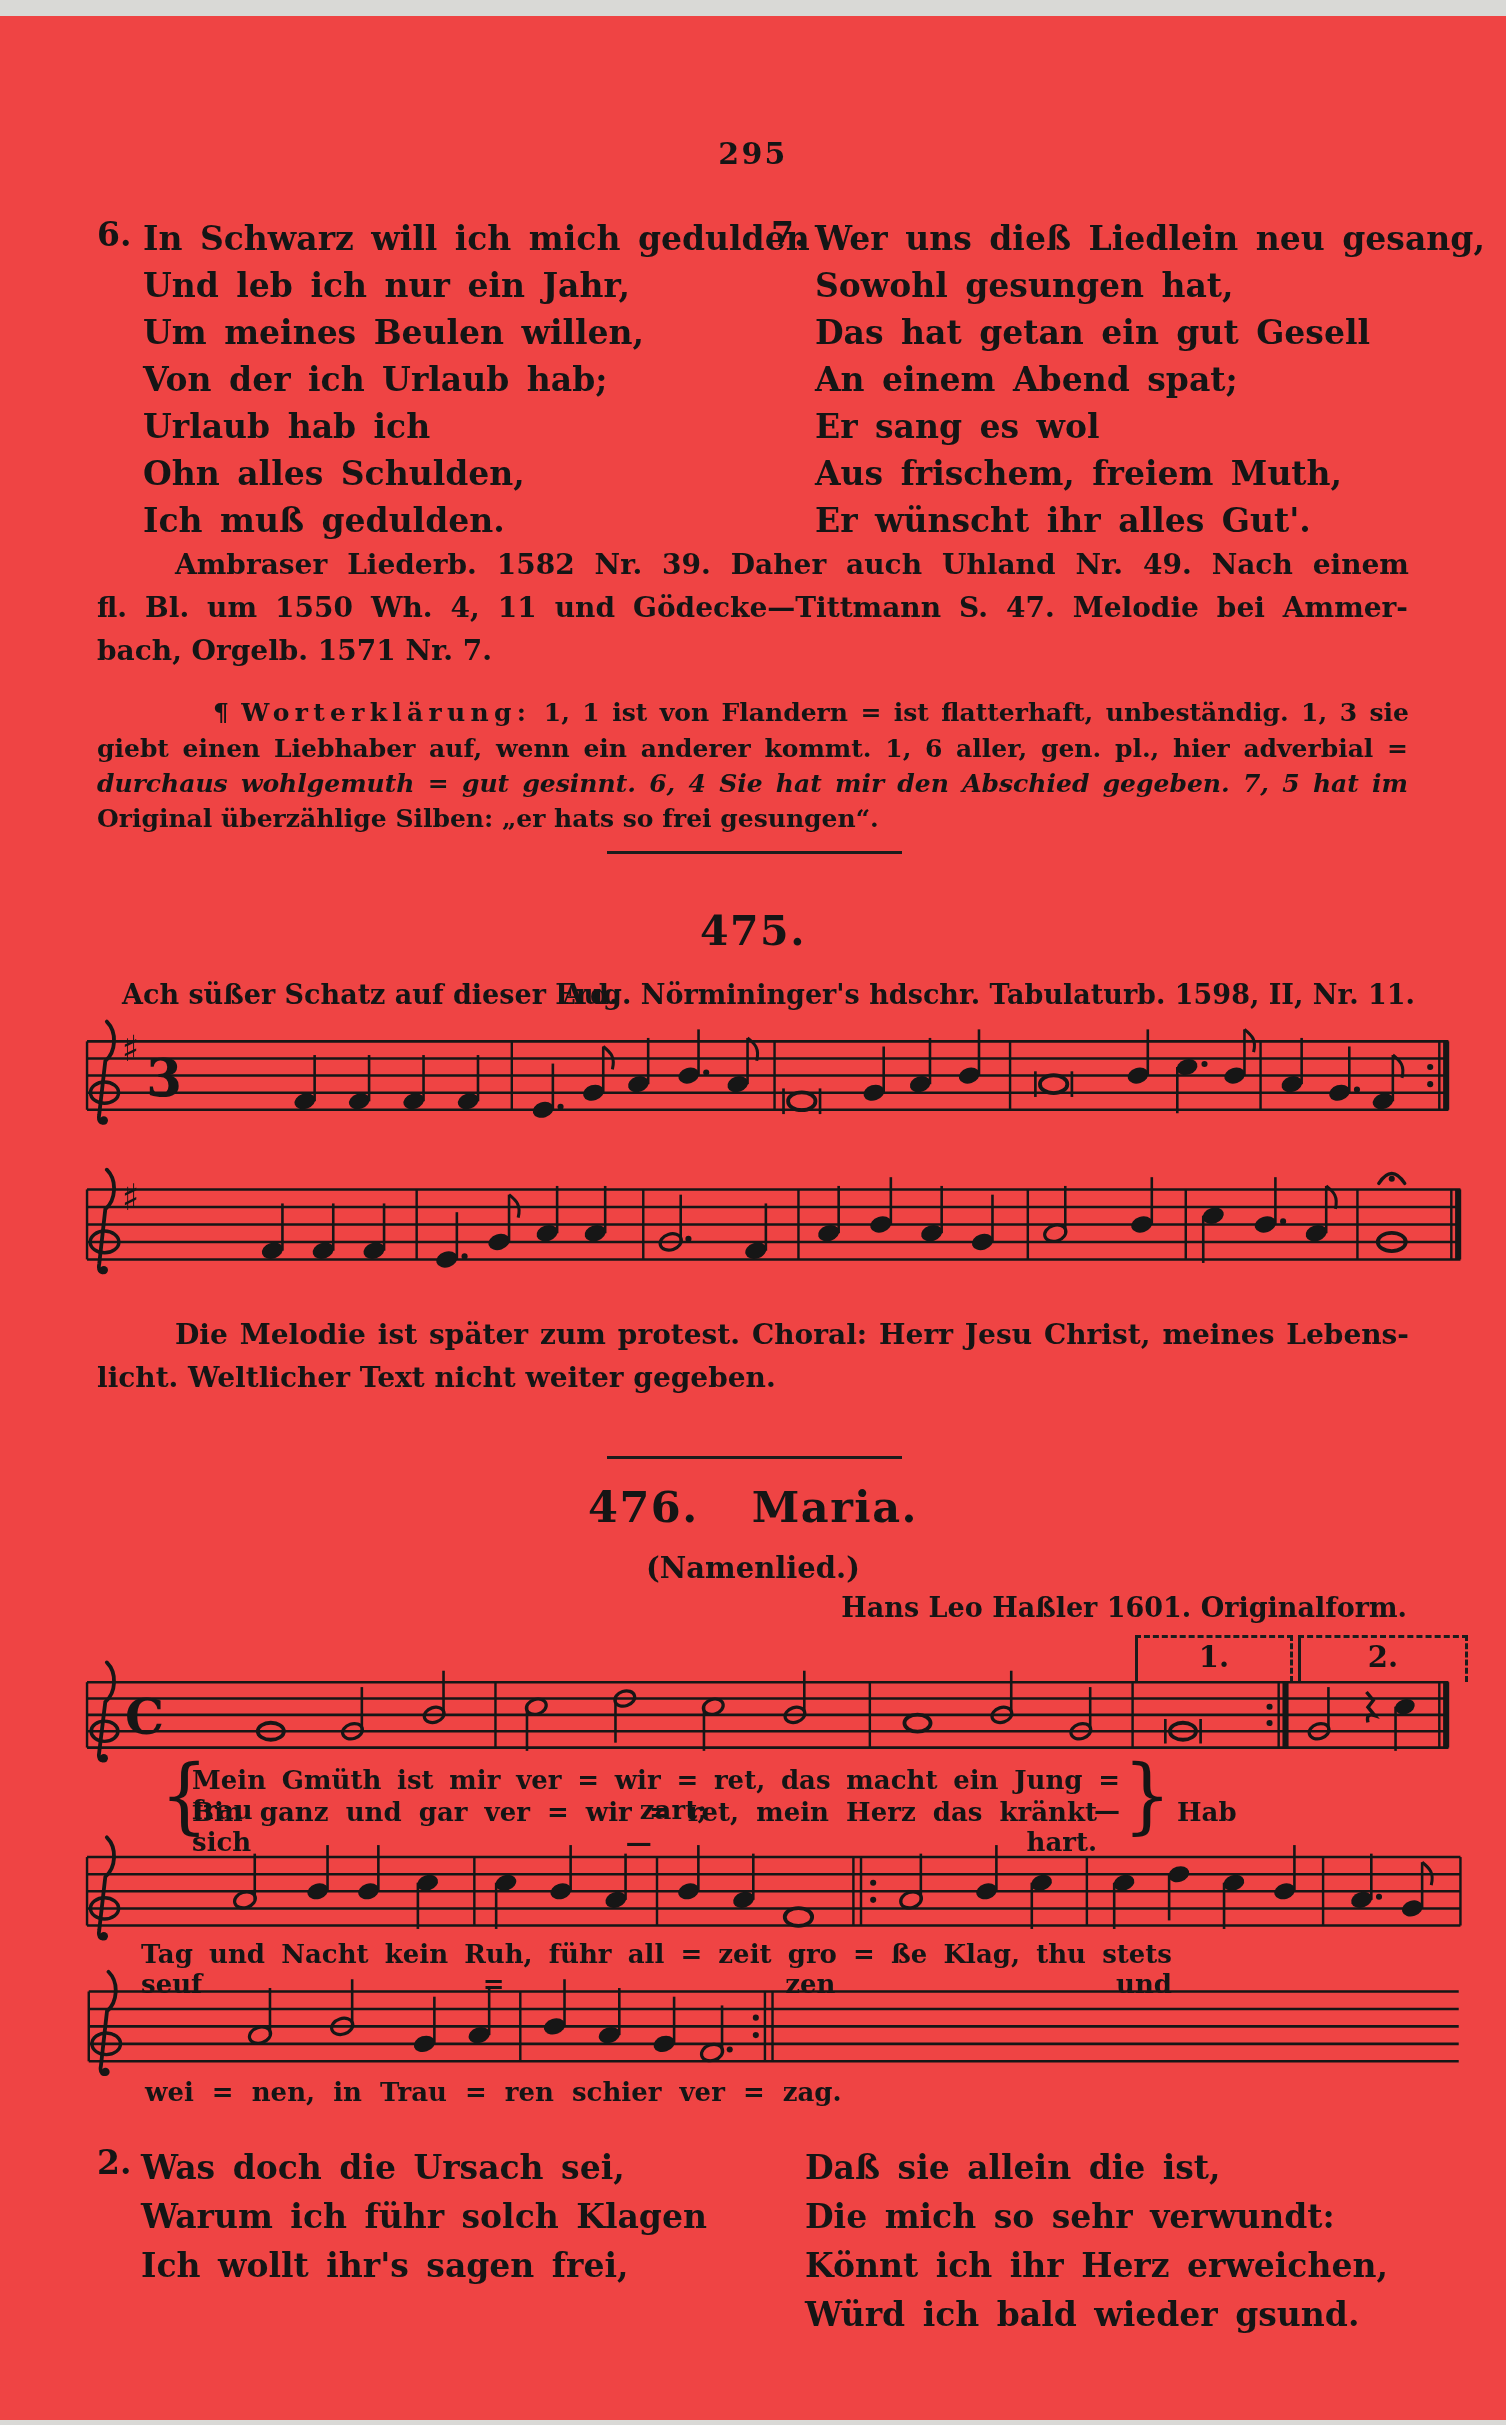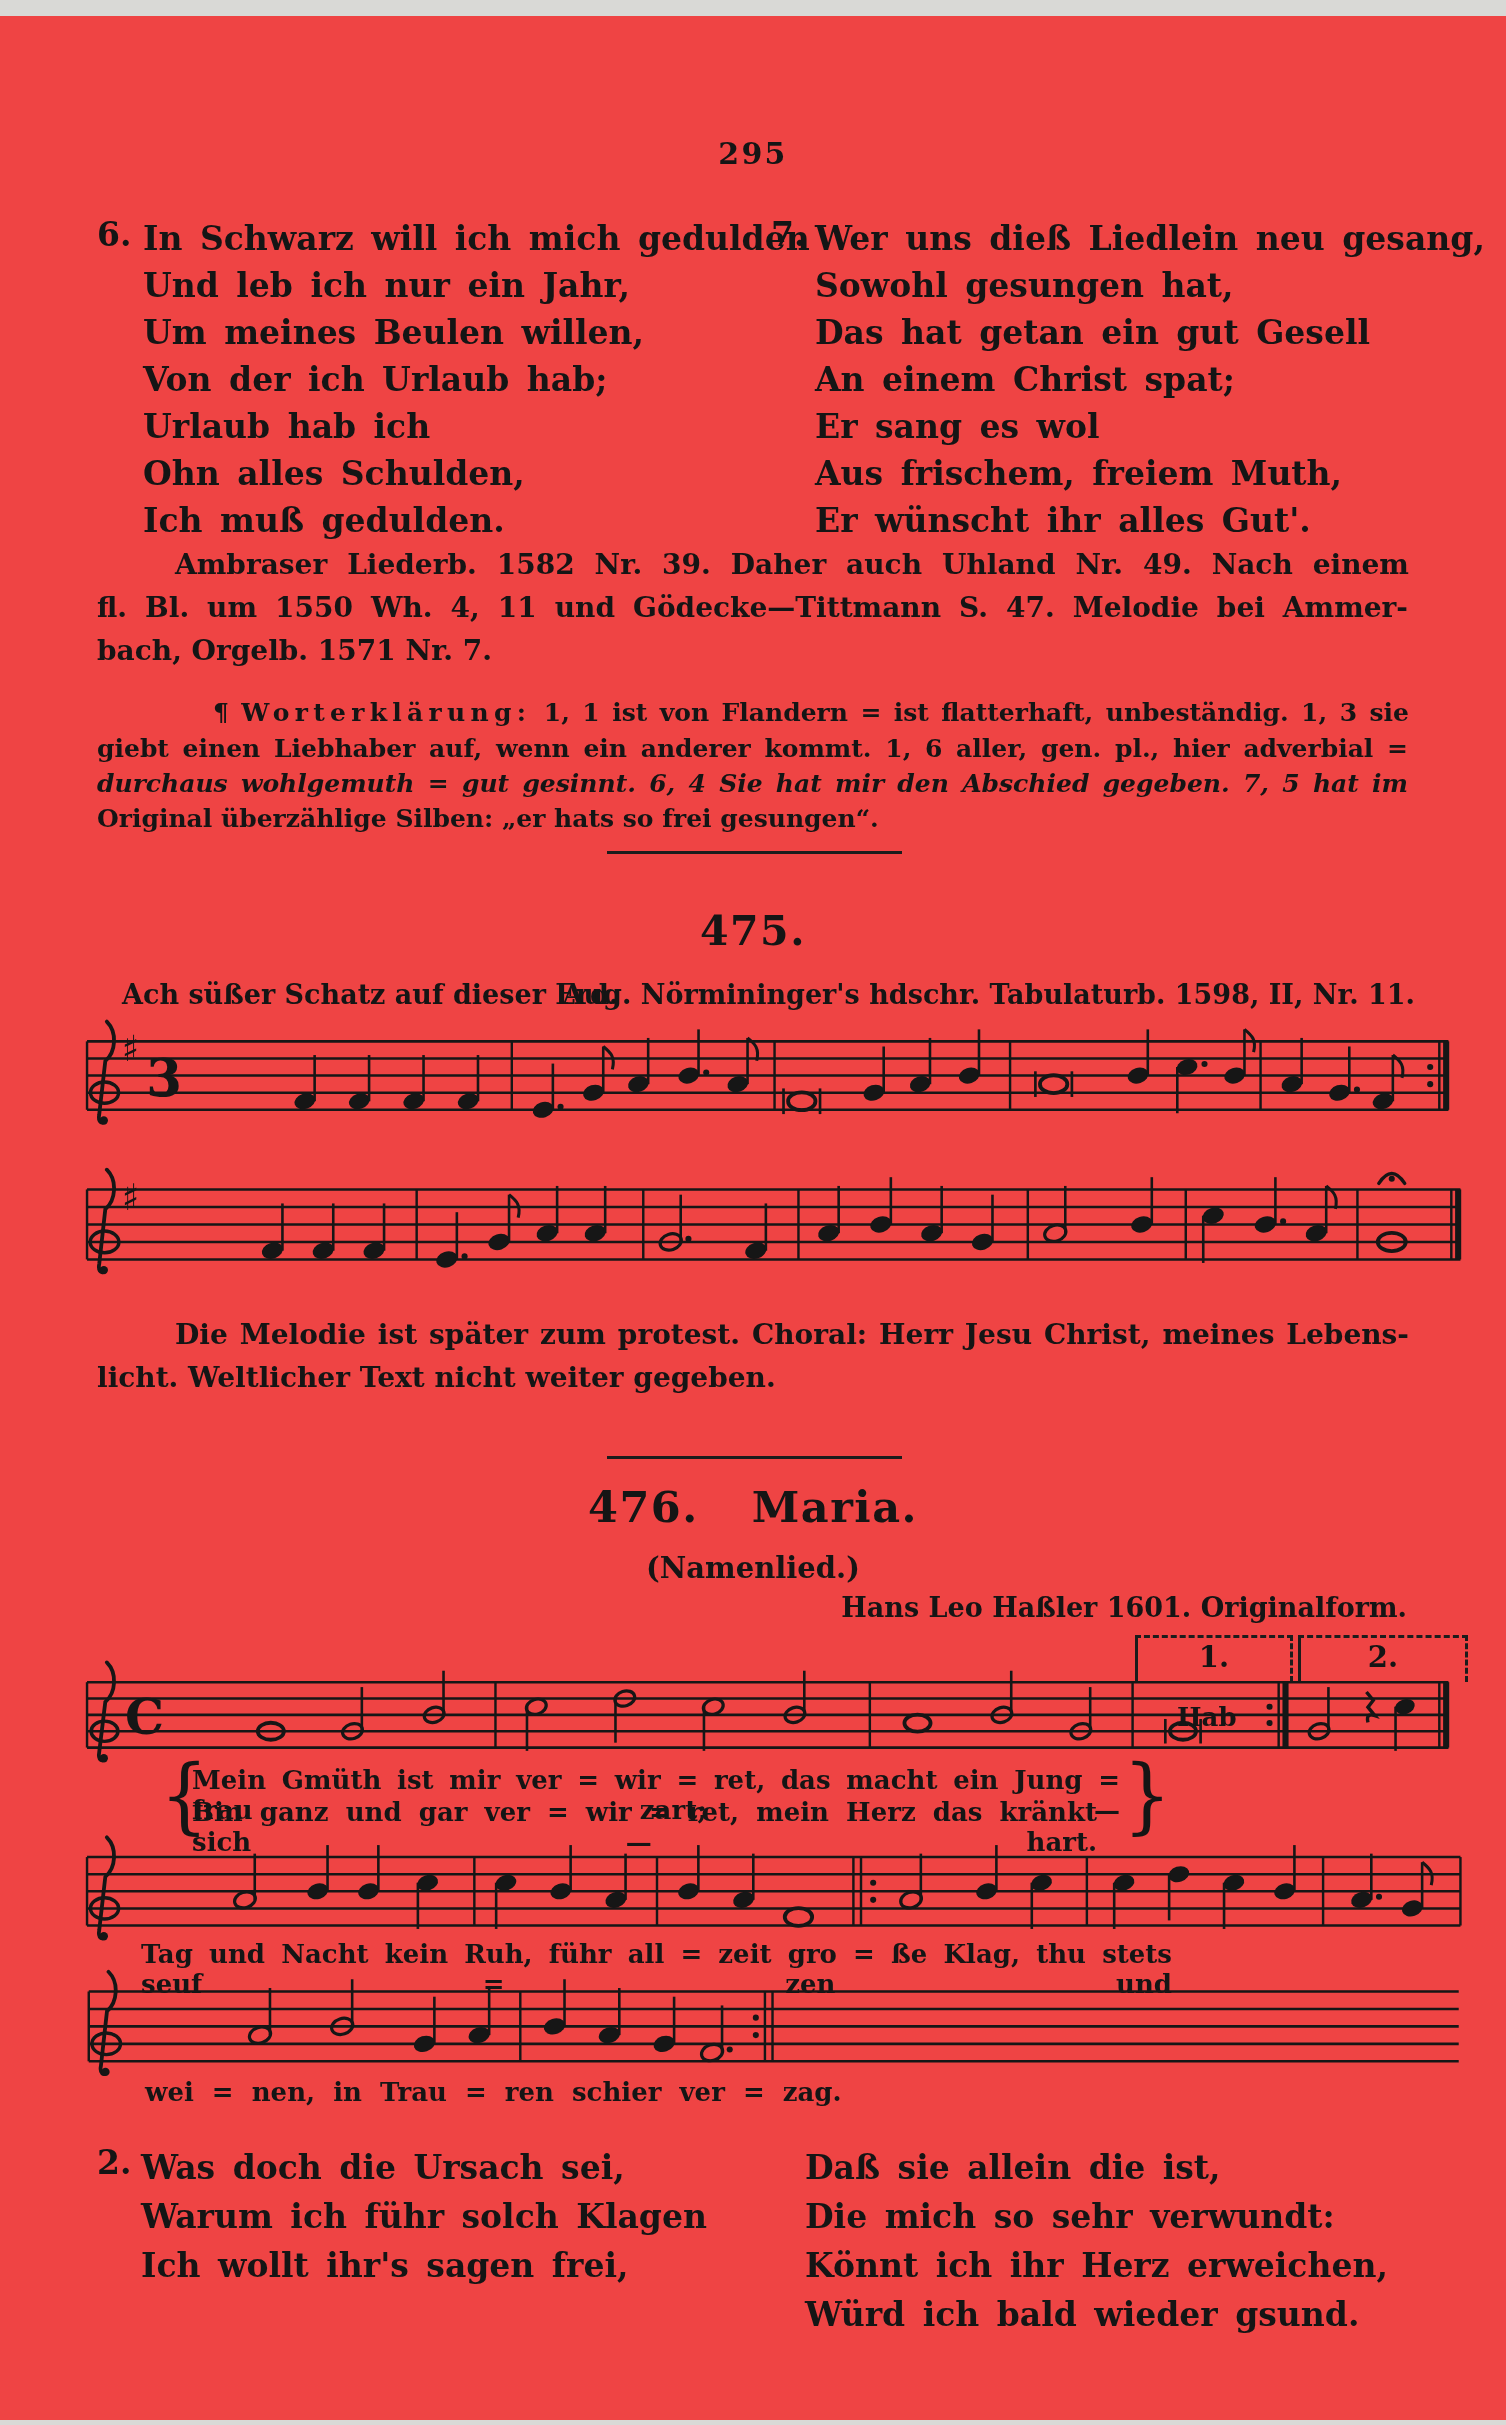--- a/index.html
+++ b/index.html
@@ -58,21 +58,21 @@
       <div class="line">Urlaub hab ich</div>
       <div class="line">Ohn alles Schulden,</div>
       <div class="line">Ich muß gedulden.</div>
     </div>
 
   <div class="abs vnum" style="left:771px;top:199px;">7.</div>
   <div class="abs verse" style="left:815px;top:199px;">
       <div class="line">Wer uns dieß Liedlein neu gesang,</div>
       <div class="line">Sowohl gesungen hat,</div>
       <div class="line">Das hat getan ein gut Gesell</div>
-      <div class="line">An einem Christ spat;</div>
+      <div class="line">An einem Abend spat;</div>
       <div class="line">Er sang es wol</div>
       <div class="line">Aus frischem, freiem Muth,</div>
       <div class="line">Er wünscht ihr alles Gut'.</div>
     </div>
 
   <div class="abs srcline just" style="left:175px;top:532px;width:1234px;">Ambraser Liederb. 1582 Nr. 39. Daher auch Uhland Nr. 49. Nach einem</div>
   <div class="abs srcline just" style="left:97px;top:575px;width:1311px;">fl. Bl. um 1550 Wh. 4, 11 und Gödecke—Tittmann S. 47. Melodie bei Ammer-</div>
   <div class="abs srcline" style="left:97px;top:618px;">bach, Orgelb. 1571 Nr. 7.</div>
 
   <div class="abs glossline just" style="left:213px;top:682px;width:1196px;">
@@ -383,21 +383,21 @@
       <g transform="rotate(-18 1736.72 82.25)">
         <ellipse cx="1736.72" cy="82.25" rx="13.33" ry="9.675" fill="#161616"></ellipse>
       </g>
       <line x1="1724.4564" y1="82.25" x2="1724.4564" y2="140.3" stroke="#161616" stroke-width="3.4"></line>
     </svg>
 
   <div class="abs brace" style="left:160px;top:1739px;">{</div>
   <div class="abs lyric lyr-just" style="left:192px;top:1749px;width:928px;">Mein Gmüth ist mir ver = wir = ret, das macht ein Jung = frau zart; —</div>
   <div class="abs lyric lyr-just" style="left:192px;top:1781px;width:905px;">Bin ganz und gar ver = wir = ret, mein Herz das kränkt sich — hart.</div>
   <div class="abs brace" style="left:1123px;top:1739px;">}</div>
-  <div class="abs lyric" style="left:1177px;top:1686px;text-align:center;">Hab</div>
+  <div class="abs lyric" style="left:1177px;top:1781px;text-align:center;">Hab</div>
 
   <svg class="abs staff" style="left:84px;top:1799px;" width="1381" height="145" viewBox="0 0 1815 190">
       <line x1="4" y1="55" x2="1809" y2="55" stroke="#161616" stroke-width="3.4"></line>
       <line x1="4" y1="77.5" x2="1809" y2="77.5" stroke="#161616" stroke-width="3.4"></line>
       <line x1="4" y1="100" x2="1809" y2="100" stroke="#161616" stroke-width="3.4"></line>
       <line x1="4" y1="122.5" x2="1809" y2="122.5" stroke="#161616" stroke-width="3.4"></line>
       <line x1="4" y1="145" x2="1809" y2="145" stroke="#161616" stroke-width="3.4"></line>
       <path d="M 30 29 C 44 43, 42 69, 28 81 L 20 151 C 18 161, 24 165, 28 159" fill="none" stroke="#161616" stroke-width="5" stroke-linecap="round"></path>
       <ellipse cx="27" cy="122.5" rx="18.45" ry="13.95" fill="none" stroke="#161616" stroke-width="4.5"></ellipse>
       <circle cx="26" cy="159" r="5.5" fill="#161616"></circle>

